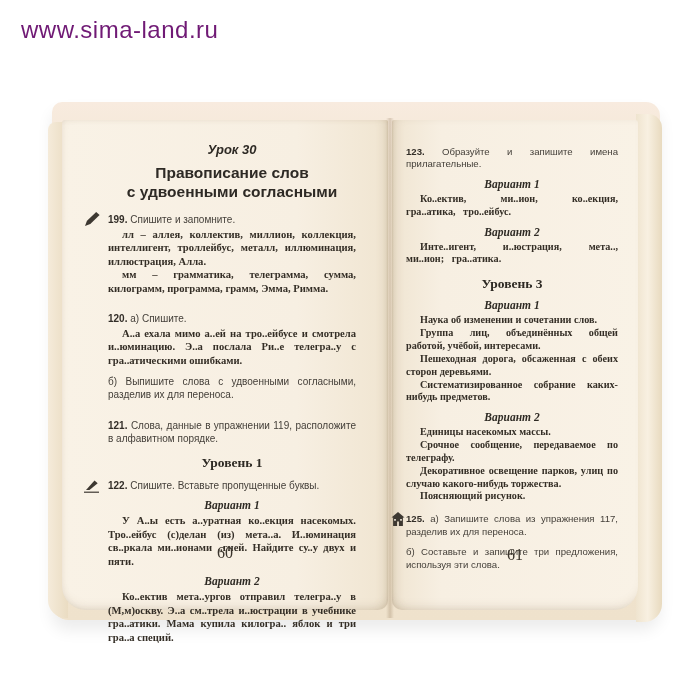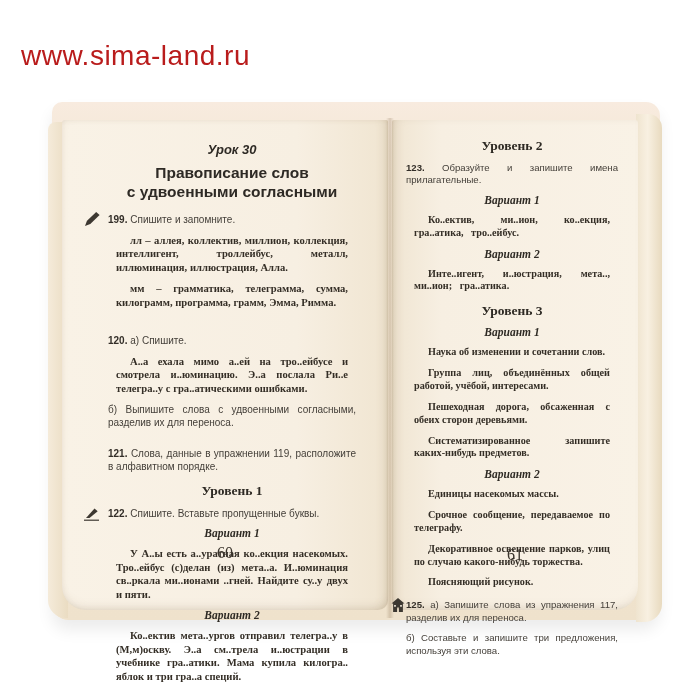--- a/index.html
+++ b/index.html
@@ -3,21 +3,21 @@
 <meta charset="utf-8">
 <style>
   html,body{margin:0;padding:0;}
   body{
     width:700px;height:700px;position:relative;overflow:hidden;
     background:#ffffff;
     font-family:"Liberation Sans",sans-serif;
   }
   .watermark{
     position:absolute;left:21px;top:16px;
-    font-size:28px;color:#b91c1c;letter-spacing:.5px;margin-top:24px;
+    font-size:24px;color:#701a75;letter-spacing:.5px;
   }
   
   .book{position:absolute;left:46px;top:102px;width:616px;height:522px;}
   .book-back{
     position:absolute;left:6px;top:0;right:2px;bottom:4px;
     background:linear-gradient(180deg,#f8ebdf 0%,#f4e8d6 10%,#efe2cc 100%);
     border-radius:10px 14px 18px 16px;
     box-shadow:0 10px 16px rgba(0,0,0,.08);
   }
   .stack-left{
@@ -63,21 +63,21 @@
   }
   .instr{
     font-size:10px;color:#45403a;line-height:1.3;text-align:justify;
     margin:8px 0 2px;position:relative;
   }
   .page-right .instr{font-size:9.6px;}
   .instr b{color:#332e28;}
   .body-serif{
     font-family:"Liberation Serif",serif;font-weight:bold;
     font-size:10.6px;line-height:1.28;color:#342e26;
-    text-align:justify;text-indent:14px;margin:8px;
+    text-align:justify;text-indent:14px;margin:0;
   }
   .page-right .body-serif{font-size:10.2px;line-height:1.26;}
   .spread{word-spacing:5px;}
   .level{
     font-family:"Liberation Serif",serif;font-weight:bold;
     font-size:13.5px;color:#2e2a24;text-align:center;margin:10px 0 3px;
   }
   .variant{
     font-family:"Liberation Serif",serif;font-weight:bold;font-style:italic;
     font-size:11.5px;color:#2e2a24;text-align:center;margin:7px 0 3px;
@@ -150,36 +150,35 @@
     </p>
     <p class="variant">Вариант 1</p>
     <p class="body-serif">У А..ы есть а..уратная ко..екция насекомых. Тро..ейбус (с)делан (из) мета..а. И..юминация св..ркала ми..ионами ..гней. Найдите су..у двух и пяти.</p>
     <p class="variant">Вариант 2</p>
     <p class="body-serif">Ко..ектив мета..ургов отправил телегра..у в (М,м)оскву. Э..а см..трела и..юстрации в учебнике гра..атики. Мама купила килогра.. яблок и три гра..а специй.</p>
 
     <div class="pagenum">60</div>
   </div>
 
   <div class="page page-right">
-    <p class="level" style="margin-top:0;">Уровень 2</p>
     <p class="instr">
       <b>123.</b>
       <span>Образуйте и запишите имена прилагательные.</span>
     </p>
     <p class="variant">Вариант 1</p>
     <p class="body-serif spread">Ко..ектив, ми..ион, ко..екция, гра..атика, тро..ейбус.</p>
     <p class="variant">Вариант 2</p>
     <p class="body-serif spread">Инте..игент, и..юстрация, мета.., ми..ион; гра..атика.</p>
 
     <p class="level">Уровень 3</p>
     <p class="variant">Вариант 1</p>
     <p class="body-serif">Наука об изменении и сочетании слов.</p>
     <p class="body-serif">Группа лиц, объединённых общей работой, учёбой, интересами.</p>
     <p class="body-serif">Пешеходная дорога, обсаженная с обеих сторон деревьями.</p>
-    <p class="body-serif">Систематизированное запишите каких-нибудь предметов.</p>
+    <p class="body-serif">Систематизированное собрание каких-нибудь предметов.</p>
     <p class="variant">Вариант 2</p>
     <p class="body-serif">Единицы насекомых массы.</p>
     <p class="body-serif">Срочное сообщение, передаваемое по телеграфу.</p>
     <p class="body-serif">Декоративное освещение парков, улиц по случаю какого-нибудь торжества.</p>
     <p class="body-serif">Поясняющий рисунок.</p>
 
     <p class="instr" style="margin-top:10px;">
       <span class="ex-icon" style="left:-16px;">
         <svg viewBox="0 0 17 15">
             <path d="M8 0L1.5 5.5h1.6V14h4v-4.4h1.8V14h4V5.5h1.6L8 0z" fill="#3d3831"></path>

